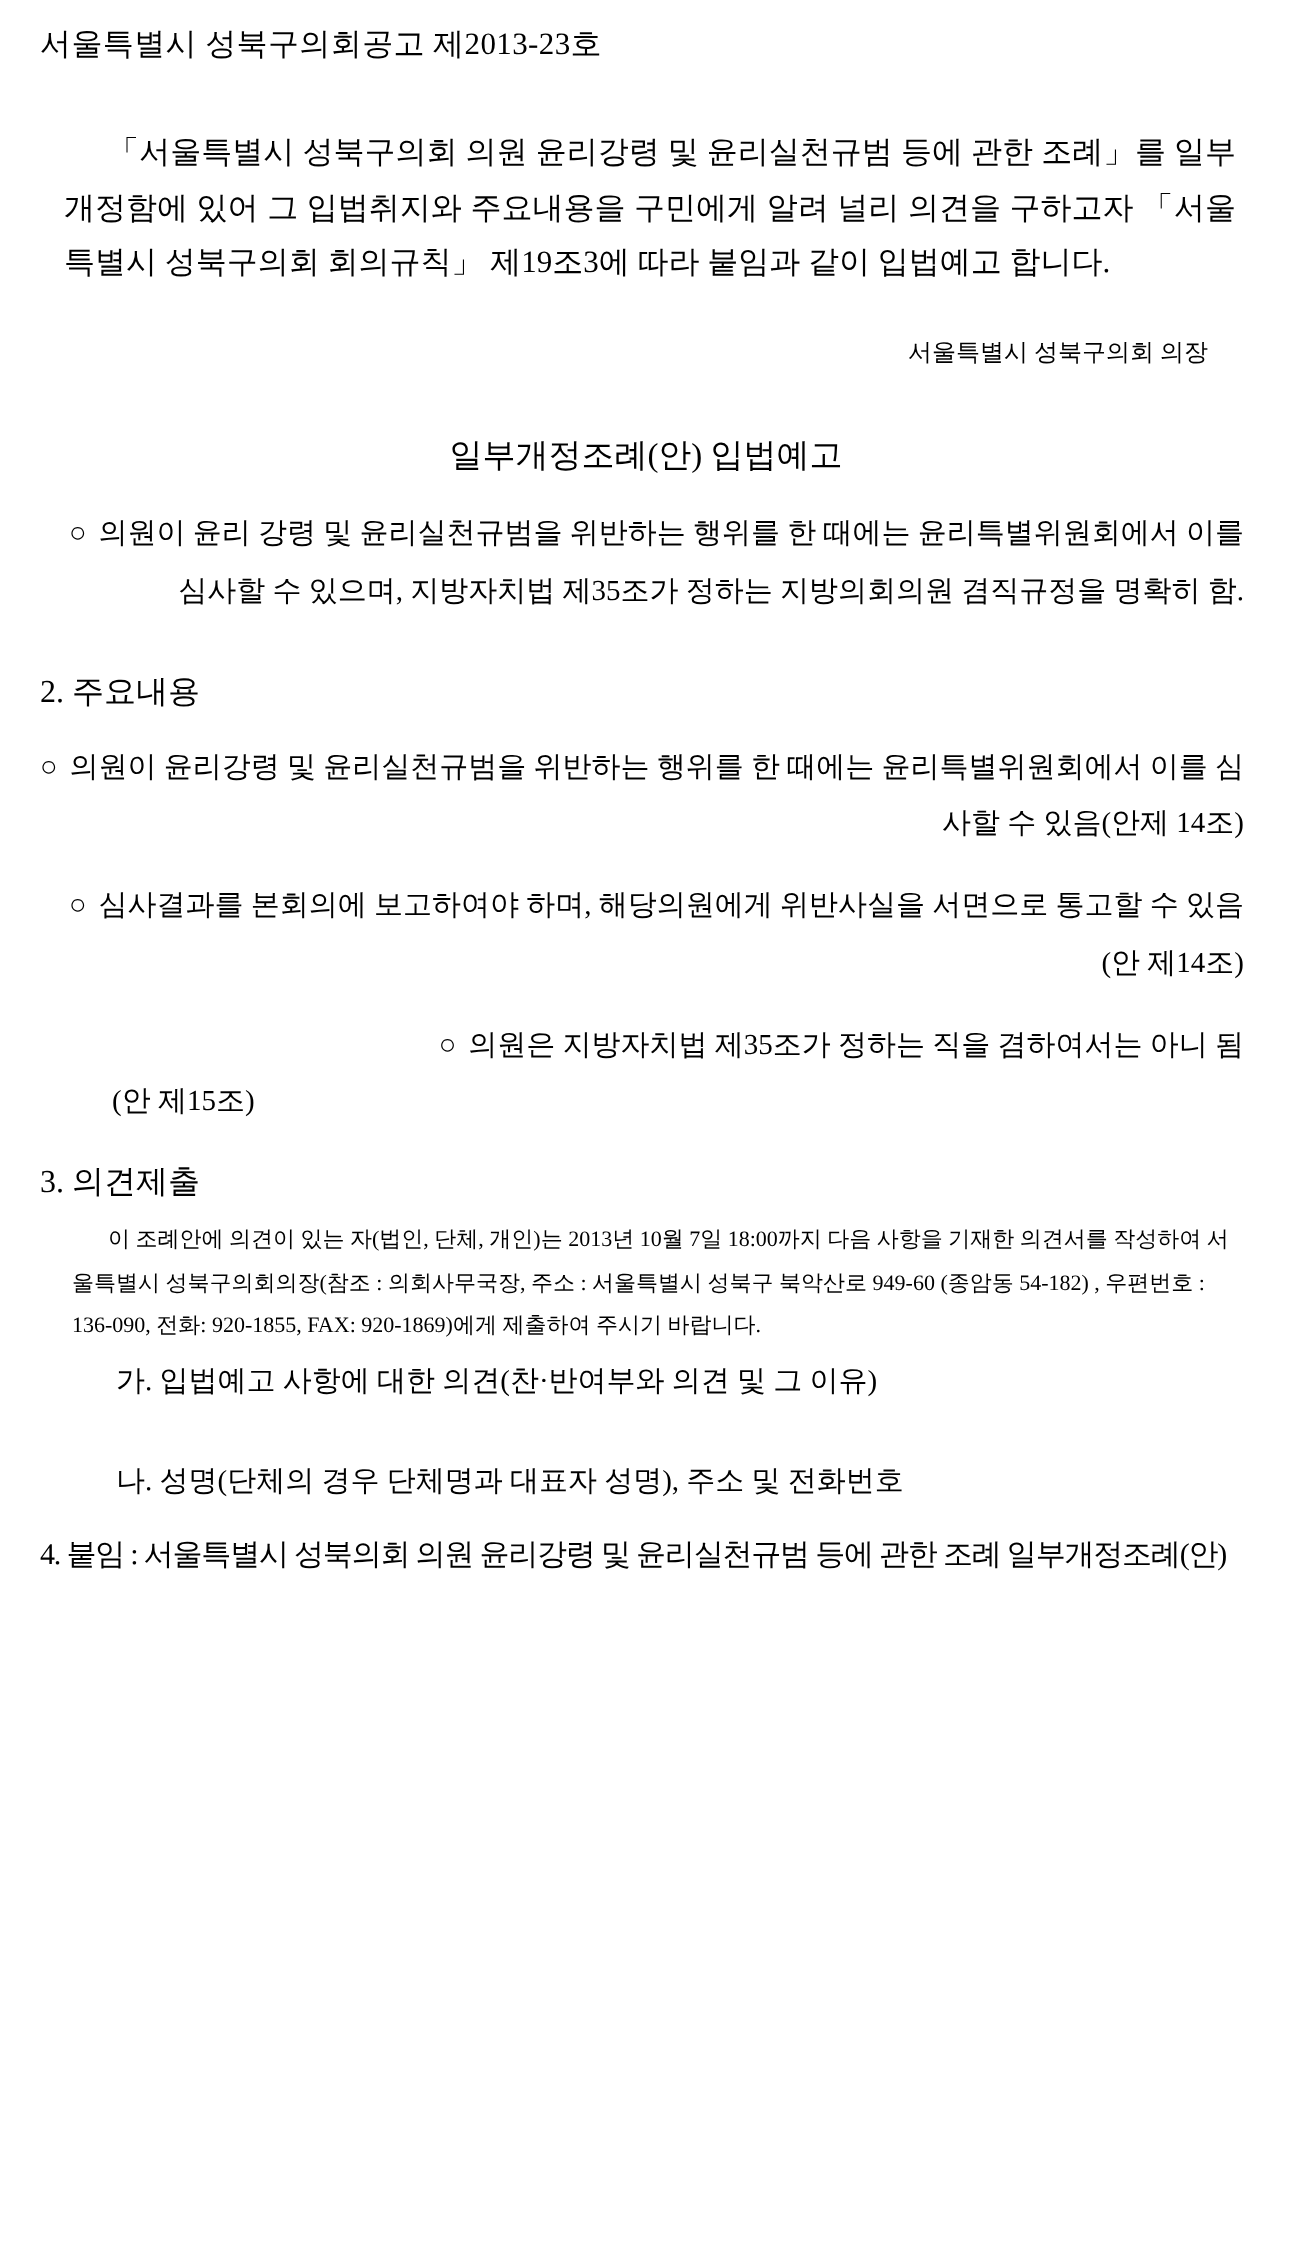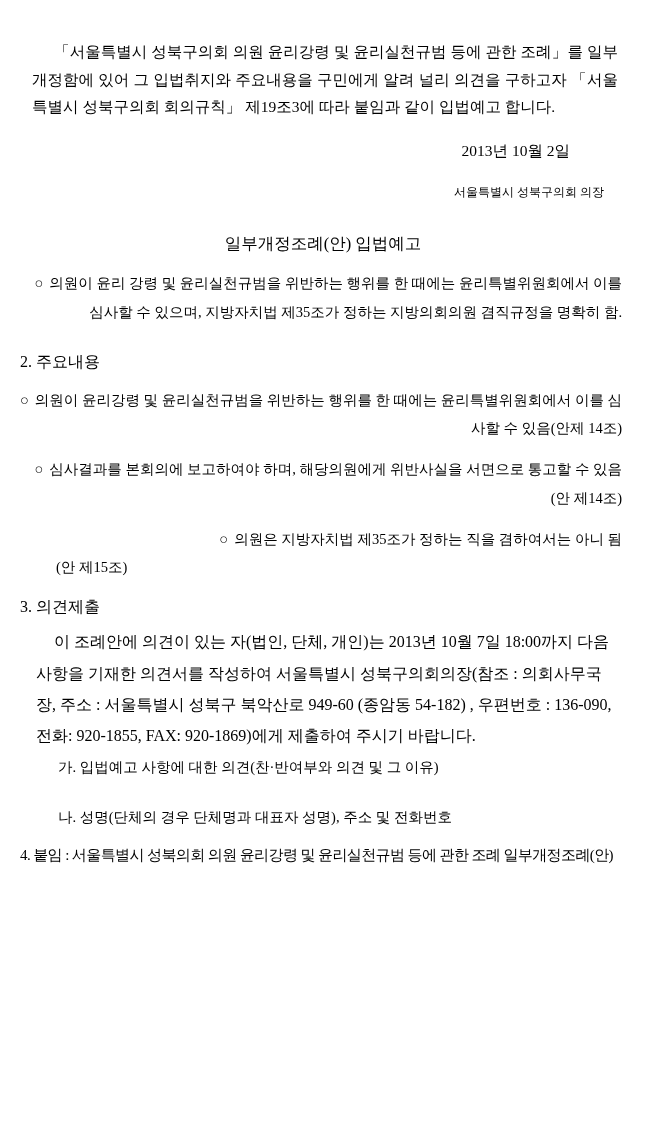--- a/index.html
+++ b/index.html
@@ -76,21 +76,21 @@
   }
   .bullet .mark {
     margin-right: 6px;
   }
   .sub-line {
     font-size: 14.5px;
     line-height: 1.95;
     padding-left: 38px;
   }
   .para-3 {
-    font-size: 16px;
+    font-size: 11px;
     line-height: 1.95;
     margin-top: 8px;
     padding-left: 18px;
     padding-right: 8px;
     text-indent: 18px;
   }
   .item-ga {
     font-size: 14.5px;
     line-height: 1.95;
     padding-left: 40px;
@@ -112,24 +112,24 @@
   }
   .tight {
     letter-spacing: -0.6px;
   }
 </style>
 </head>
 <body>
 
 <div class="page">
 
+  <div class="notice-head">서울특별시 성북구의회공고 제2013-23호</div>
 
   <div class="intro">「서울특별시 성북구의회 의원 윤리강령 및 윤리실천규범 등에 관한 조례」를 일부 개정함에 있어 그 입법취지와 주요내용을 구민에게 알려 널리 의견을 구하고자 「서울특별시 성북구의회 회의규칙」 제19조3에 따라 붙임과 같이 입법예고 합니다.</div>
 
-  <div class="date-line">2013년 10월 2일</div>
 
   <div class="signer-line">서울특별시 성북구의회 의장</div>
 
   <div class="doc-title">
     <span class="l2">일부개정조례(안) 입법예고</span>
   </div>
 
   <div class="bullet">
     <span class="mark">○</span><span>의원이 윤리 강령 및 윤리실천규범을 위반하는 행위를 한 때에는 윤리특별위원회에서 이를 심사할 수 있으며, 지방자치법 제35조가 정하는 지방의회의원 겸직규정을 명확히 함.</span>
   </div>

